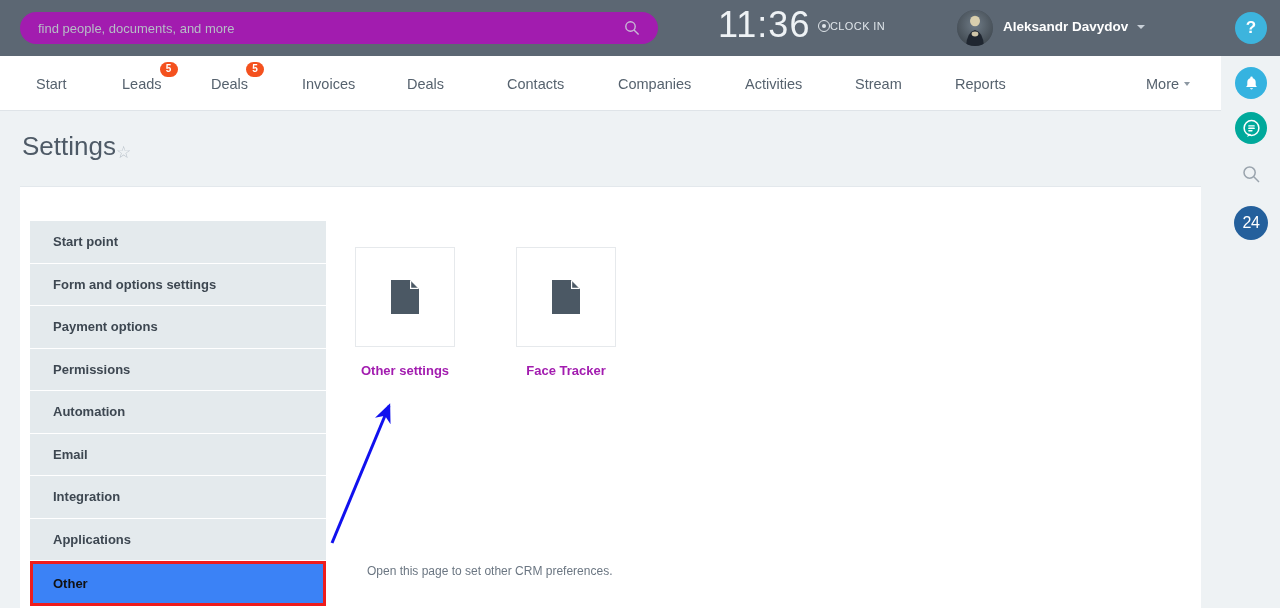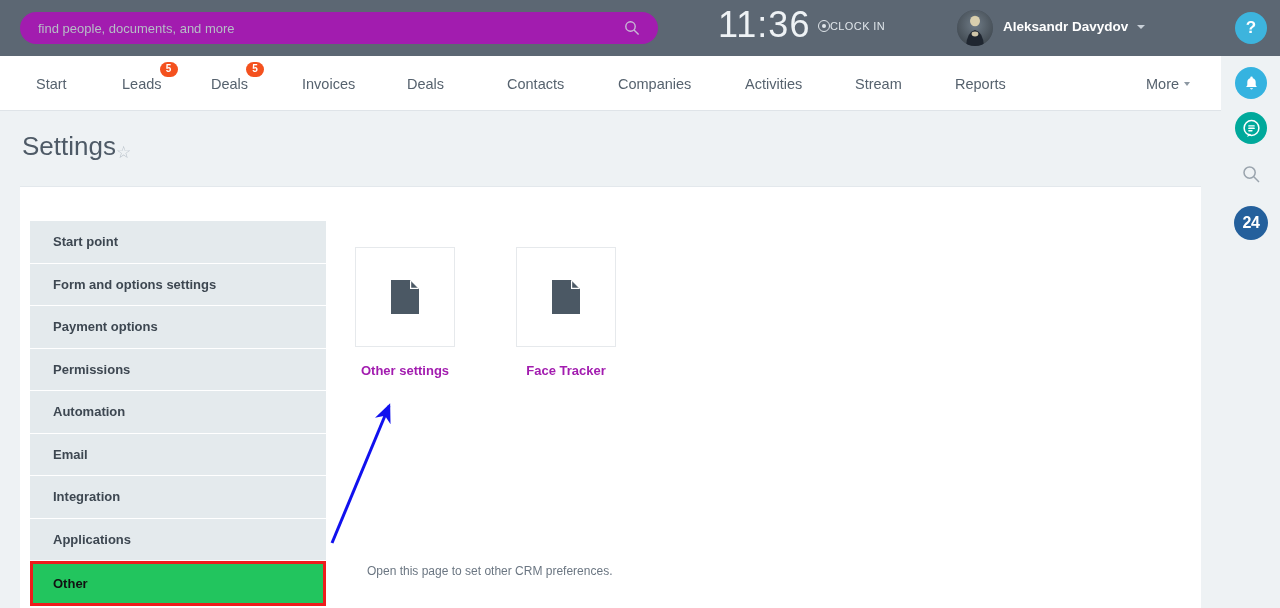--- a/index.html
+++ b/index.html
@@ -136,21 +136,21 @@
   .menu-item {
     height: 42.5px;
     background: #e4eaed;
     border-bottom: 1px solid #fff;
     display: flex; align-items: center;
     padding-left: 23px;
     color: #3d4751; font-size: 13px; font-weight: bold;
     cursor: pointer;
   }
   .menu-item.active {
-    background: #22c55e;
+    background: #3b82f6;
     border: 3px solid #ee1c1c;
     color: #111;
     height: 45px;
     padding-left: 20px;
     position: relative;
     z-index: 3;
   }
 
   
   .tiles {
@@ -198,21 +198,21 @@
     width: 32px; height: 32px; border-radius: 50%;
     display: flex; align-items: center; justify-content: center;
     cursor: pointer;
   }
   #rail-help { top: 12px; background: #3db4dd; }
   #rail-bell { top: 67px; background: #35b3e0; }
   #rail-chat { top: 112px; background: #00a99b; }
   #rail-search { top: 158px; background: transparent; }
   #rail-count { top: 206px; background: #24609c; width: 34px; height: 34px; left: 13px; }
   .rail-help-glyph { color: #fff; font-size: 17px; font-weight: bold; }
-  .rail-count-glyph { color: #fff; font-size: 16px; font-weight: bold; letter-spacing: -.5px; }
+  .rail-count-glyph { color: #fff; font-size: 16px; font-weight: normal; letter-spacing: -.5px; }
 </style>
 </head>
 <body>
 
 <div class="topbar">
   <div class="search-wrap">
     <input class="search-input" type="text" placeholder="find people, documents, and more" style="">
     <svg class="search-mag" viewBox="0 0 16 16">
       <circle cx="6.5" cy="6.5" r="4.7" fill="none" stroke="#cfd6dc" stroke-width="1.4"></circle>
       <line x1="10" y1="10" x2="14.6" y2="14.6" stroke="#cfd6dc" stroke-width="1.4"></line>

